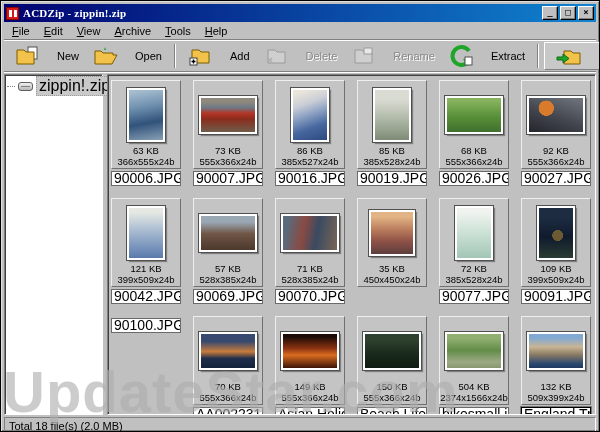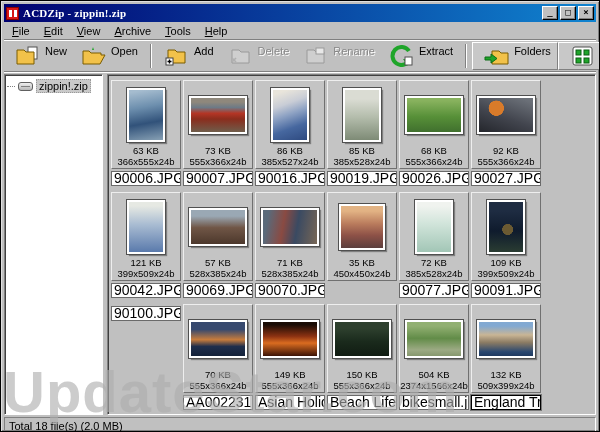--- a/index.html
+++ b/index.html
@@ -24,39 +24,39 @@
     font-size:9px;line-height:11px;text-align:center;color:#000;font-weight:bold;
     font-family:"DejaVu Sans Mono",monospace;}
   
   .menubar{height:18px;display:flex;align-items:center;padding:1px 1px 0 1px;
     border-bottom:1px solid #808080;box-shadow:0 1px 0 #fff;}
   .menu-item{padding:2px 7px;cursor:default;}
   .menu-item u{text-decoration:underline;}
   
   .toolbar{height:32px;display:flex;align-items:center;padding:2px 2px 2px 4px;
     border-bottom:1px solid #808080;box-shadow:0 1px 0 #fff;}
-  .tbtn{display:flex;align-items:flex-start;gap:4px;padding:2px 6px;height:28px;border:1px solid transparent;}
+  .tbtn{display:flex;align-items:center;gap:16px;padding:2px 6px;height:28px;border:1px solid transparent;}
   .tbtn .lbl{white-space:nowrap;}
   .tbtn.disabled .lbl{color:#888;text-shadow:1px 1px 0 #fff;}
   .tbtn.boxed{border-color:#fff #808080 #808080 #fff;background:#c8c8c8;padding-left:11px;}
   .tsep{width:2px;height:24px;margin:0 5px;border-left:1px solid #808080;border-right:1px solid #fff;flex:none;}
   .ticon{width:26px;height:22px;flex:none;}
   
   .main{display:flex;height:341px;margin-top:2px;}
   .tree{width:99px;flex:none;background:#fff;margin-right:4px;padding:3px 2px;
     border:1px solid;border-color:#808080 #fff #fff #808080;box-shadow:inset 1px 1px 0 #404040;}
   .tree-row{display:flex;align-items:center;gap:3px;height:16px;}
   .tree-dash{width:8px;border-top:1px dotted #808080;flex:none;}
   .zipicon{width:15px;height:9px;background:linear-gradient(#f0f0f0,#b8b8b8);border:1px solid #606060;
     border-radius:3px;flex:none;position:relative;}
   .zipicon::after{content:"";position:absolute;left:2px;right:2px;top:3px;border-top:1px solid #808080;}
-  .tree-label{background:#c9c9c9;padding:0 2px;border:1px dotted #9a9a9a;font-size:11px;}
+  .tree-label{background:#c9c9c9;padding:0 2px;border:1px dotted #9a9a9a;font-size:16px;}
   .pane{flex:1;background:#c0c0c0;border:1px solid;border-color:#808080 #fff #fff #808080;
     box-shadow:inset 1px 1px 0 #404040;padding:5px 0 0 3px;overflow:hidden;}
-  .grid{display:grid;grid-template-columns:repeat(6,70px);column-gap:2px;row-gap:6px;}
+  .grid{display:grid;grid-template-columns:repeat(6,70px);column-gap:2px;row-gap:6px;gap:12px;}
   .cell{width:70px;}
   .tile{height:89px;background:#c4c4c4;border:1px solid;border-color:#eee #707070 #707070 #eee;
     display:flex;flex-direction:column;align-items:center;padding:3px 1px 1px 1px;}
   .thumbwrap{flex:1;display:flex;align-items:center;justify-content:center;width:100%;}
   .thumb{border:2px solid #fff;box-shadow:0 0 0 1px #505050,2px 2px 1px rgba(0,0,0,.35);}
   .thumb.portrait{width:38px;height:54px;}
   .thumb.landscape{width:58px;height:38px;}
   .thumb.square{width:46px;height:46px;}
   .fsize,.fdims{font-size:9.5px;line-height:11px;text-align:center;white-space:nowrap;}
   .fname{margin-top:2px;height:15px;background:#fff;border:1px solid #6a6a6a;

